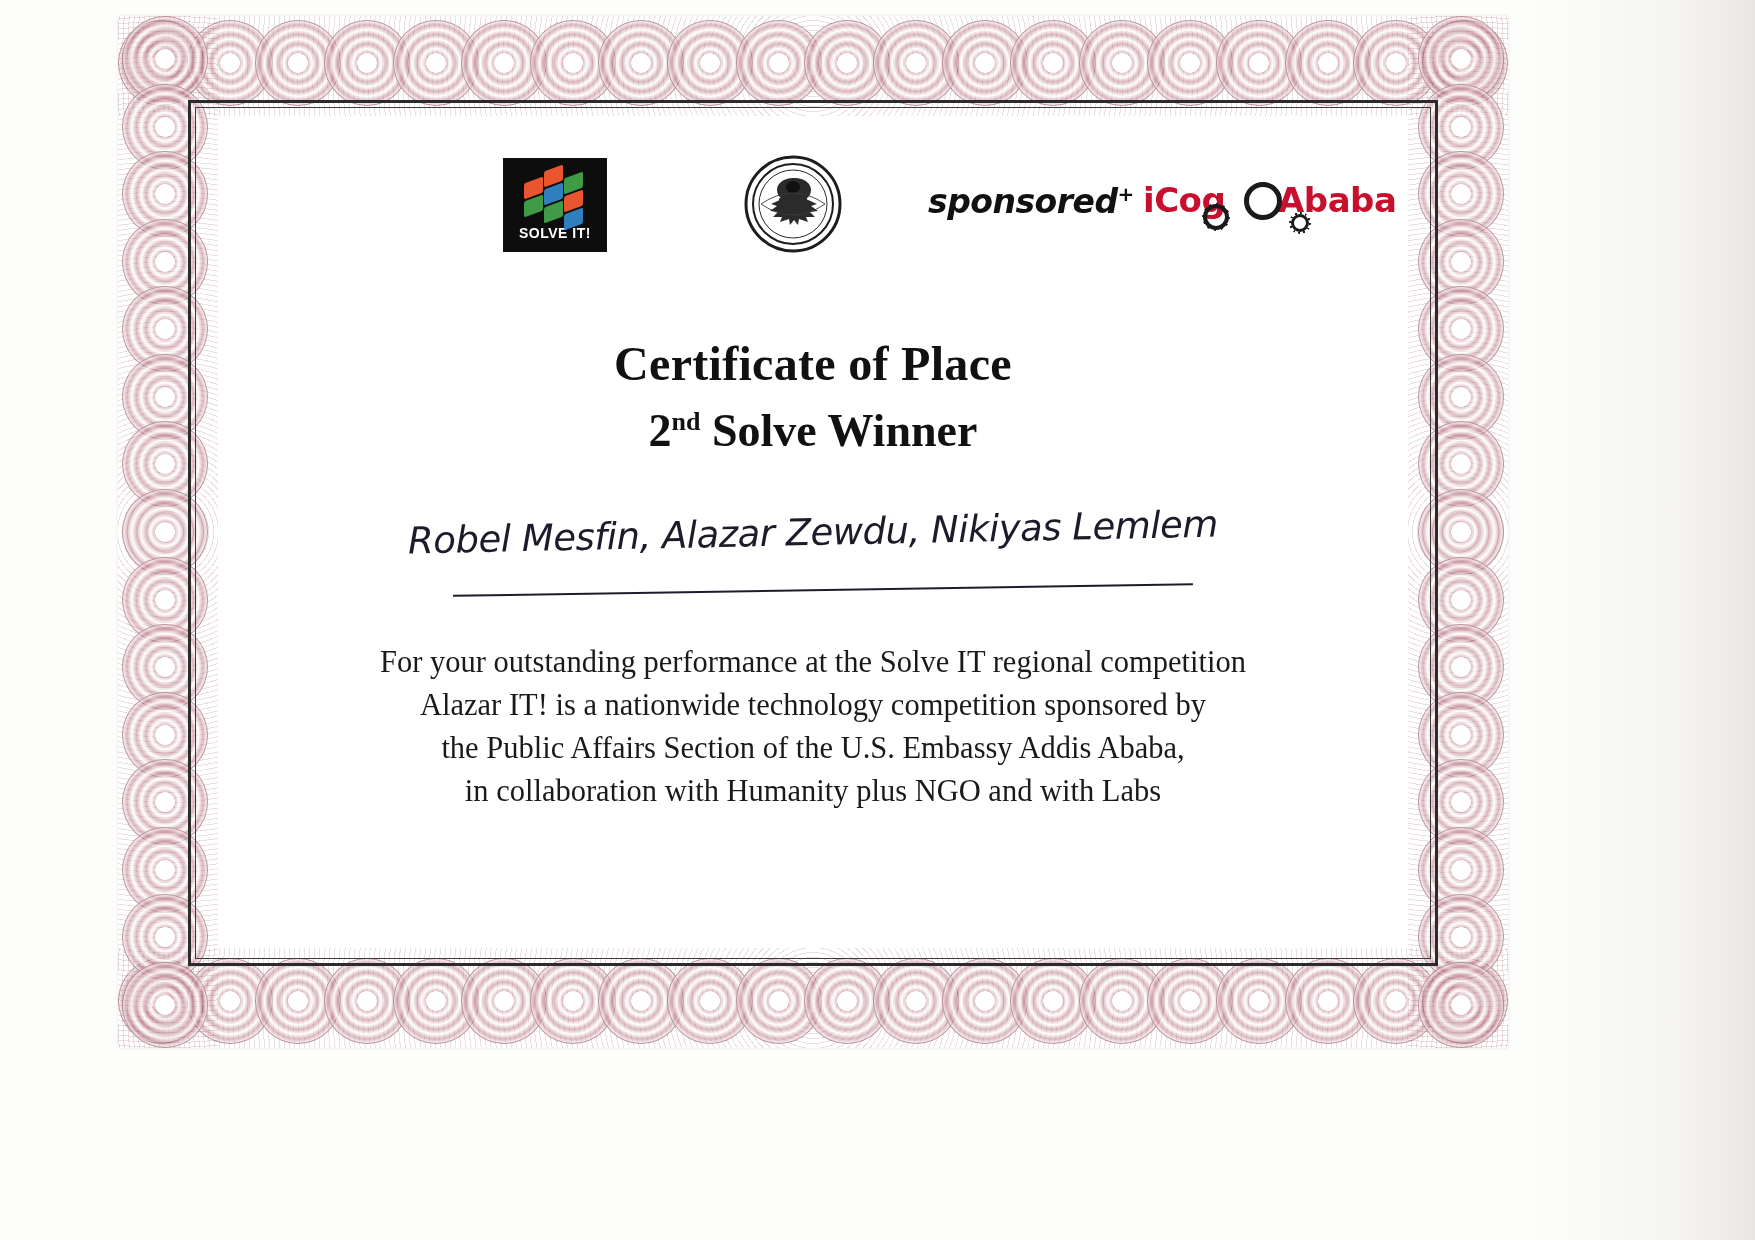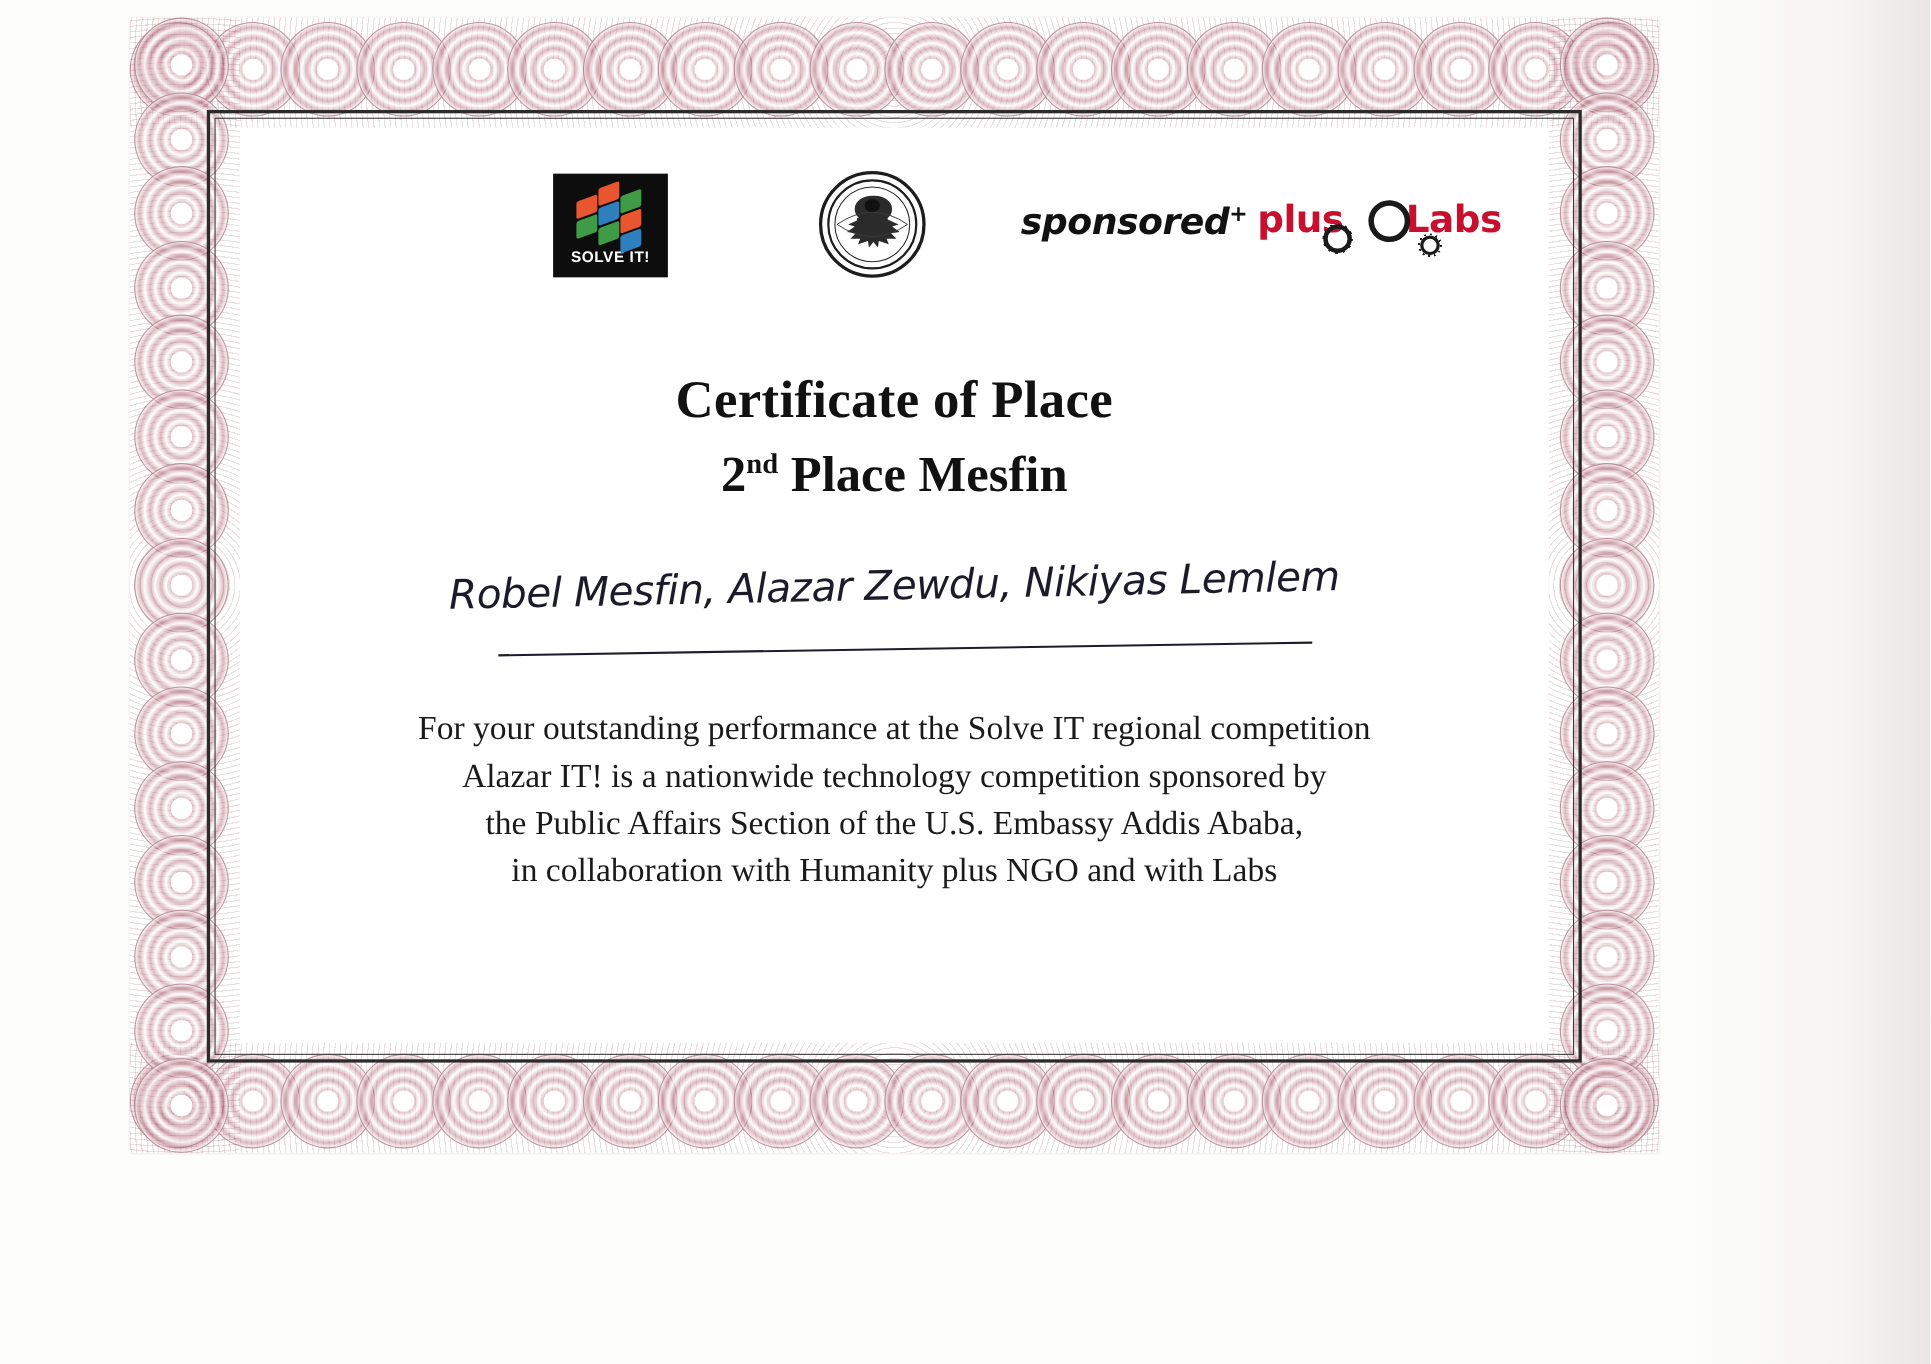--- a/index.html
+++ b/index.html
@@ -397,33 +397,33 @@
               <path d="M18 50 q32 22 64 0"></path>
             </g>
           </svg>
         </div>
 
         <div class="logo-humanity">
           <span>sponsored</span><sup>+</sup>
         </div>
 
         <div class="logo-icog">
-          <div class="icog-text">plus</div>
-          <div class="icog-text" style="left:135px;">Labs</div>
+          <div class="icog-text">iCog</div>
+          <div class="icog-text" style="left:135px;">Ababa</div>
           <div class="icog-gear" style="left:101px; top:14px; width:38px; height:38px;"></div>
           <div class="icog-gear" style="left:60px; top:36px; width:26px; height:26px; border-width:4px;"></div>
           <div class="icog-gear" style="left:148px; top:46px; width:18px; height:18px; border-width:3px;"></div>
         </div>
 
       </div>
 
       <div class="title-main">Certificate of Place</div>
 
       <div class="title-sub">
-        <span>2</span><sup>nd</sup><span> Place Mesfin</span>
+        <span>2</span><sup>nd</sup><span> Solve Winner</span>
       </div>
 
       <div class="recipient-wrap">
         <span class="recipient">Robel Mesfin, Alazar Zewdu, Nikiyas Lemlem</span>
       </div>
       <div class="recipient-line"></div>
 
       <div class="body-text">
         <div>For your outstanding performance at the Solve IT regional competition</div>
         <div>Alazar IT! is a nationwide technology competition sponsored by</div>

